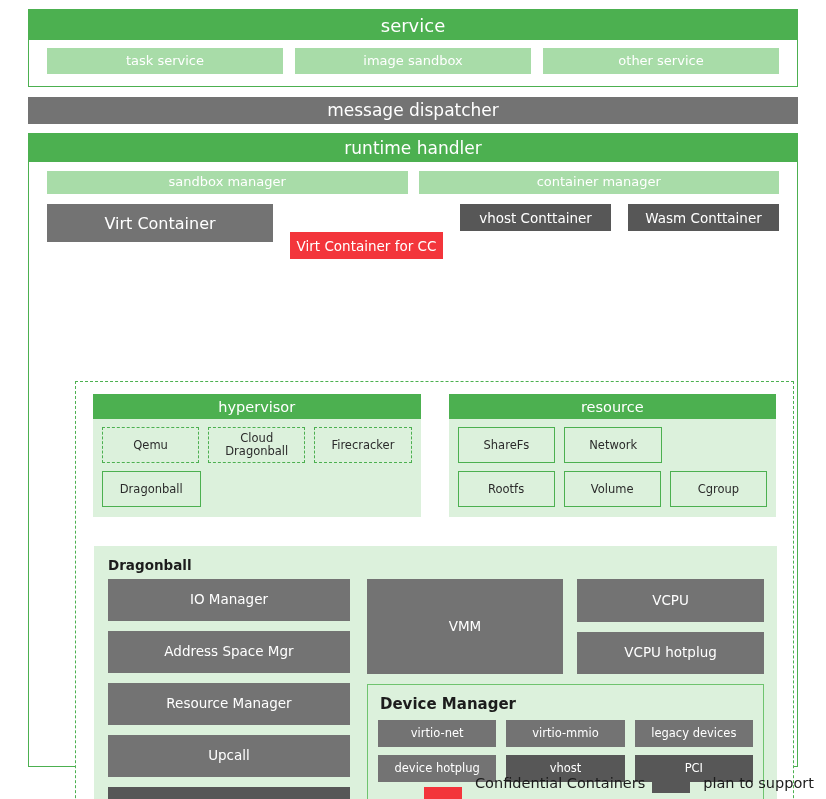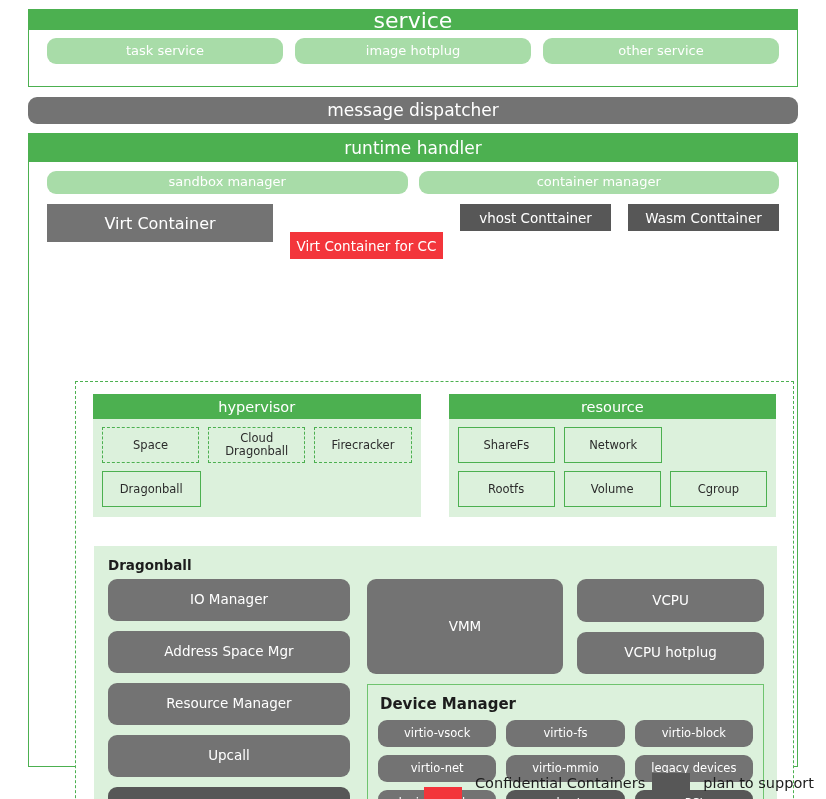--- a/index.html
+++ b/index.html
@@ -16,21 +16,20 @@
     background: #ffffff;
     overflow: hidden;
   }
 
   
   .bar {
     display: flex; align-items: center; justify-content: center;
     color: #ffffff;
     text-align: left;
     line-height: 1.12;
-    border-radius: 9px;
   }
   .green      { background: #737373; }
   .green-mid  { background: #A8DCA8; }
   .gray       { background: #575757; }
   .red        { background: #F3353B; margin-top: 28px; }
 
   
   .panel {
     border: 1px solid #4CB050;
     background: #ffffff;
@@ -41,21 +40,21 @@
     color: #ffffff;
     text-align: center;
     display: flex; align-items: center; justify-content: center;
   }
 
   
   #service-group {
     position: absolute; left: 28px; top: 9px;
     width: 770px; height: 78px;
   }
-  #service-title { height: 20px; font-size: 22px; text-align: center; }
+  #service-title { height: 30px; font-size: 18px; text-align: center; }
   #service-row {
     display: flex; gap: 12px;
     padding: 8px 18px 0 18px;
   }
   #service-row .bar {
     flex: 1 1 0; height: 26px; font-size: 13px;
   }
 
   
   #msg-dispatcher {
@@ -179,21 +178,21 @@
 </style>
 </head>
 <body>
 
 <div id="canvas">
 
   <div id="service-group" class="panel">
     <div id="service-title" class="hdr">service</div>
     <div id="service-row">
       <div class="bar green-mid">task service</div>
-      <div class="bar green-mid">image hotplug</div>
+      <div class="bar green-mid">image sandbox</div>
       <div class="bar green-mid">other service</div>
     </div>
   </div>
 
   <div id="msg-dispatcher" class="bar green">message dispatcher</div>
 
   <div id="runtime-group" class="panel">
     <div id="runtime-title" class="hdr">runtime handler</div>
 
     <div id="mgr-row">
@@ -209,21 +208,21 @@
     </div>
 
     <div id="virt-region">
 
       <div id="hr-row">
 
         <div class="subpanel">
           <div class="hdr">hypervisor</div>
           <div class="sp-body">
             <div class="cell-row">
-              <div class="cell cell-dashed flex1">Space</div>
+              <div class="cell cell-dashed flex1">Qemu</div>
               <div class="cell cell-dashed flex1">Cloud Dragonball</div>
               <div class="cell cell-dashed flex1">Firecracker</div>
             </div>
             <div class="cell-row">
               <div class="cell cell-solid flex1">Dragonball</div>
               <div class="spacer"></div>
               <div class="spacer"></div>
             </div>
           </div>
         </div>
@@ -265,25 +264,20 @@
               <div id="vmm-box" class="bar green">VMM</div>
               <div id="vcpu-col">
                 <div class="bar green">VCPU</div>
                 <div class="bar green">VCPU hotplug</div>
               </div>
             </div>
 
             <div id="devmgr">
               <div id="devmgr-label">Device Manager</div>
 
-              <div class="dev-row">
-                <div class="bar green">virtio-vsock</div>
-                <div class="bar green">virtio-fs</div>
-                <div class="bar green">virtio-block</div>
-              </div>
 
               <div class="dev-row">
                 <div class="bar green">virtio-net</div>
                 <div class="bar green">virtio-mmio</div>
                 <div class="bar green">legacy devices</div>
               </div>
 
               <div class="dev-row">
                 <div class="bar green">device hotplug</div>
                 <div class="bar gray">vhost</div>

